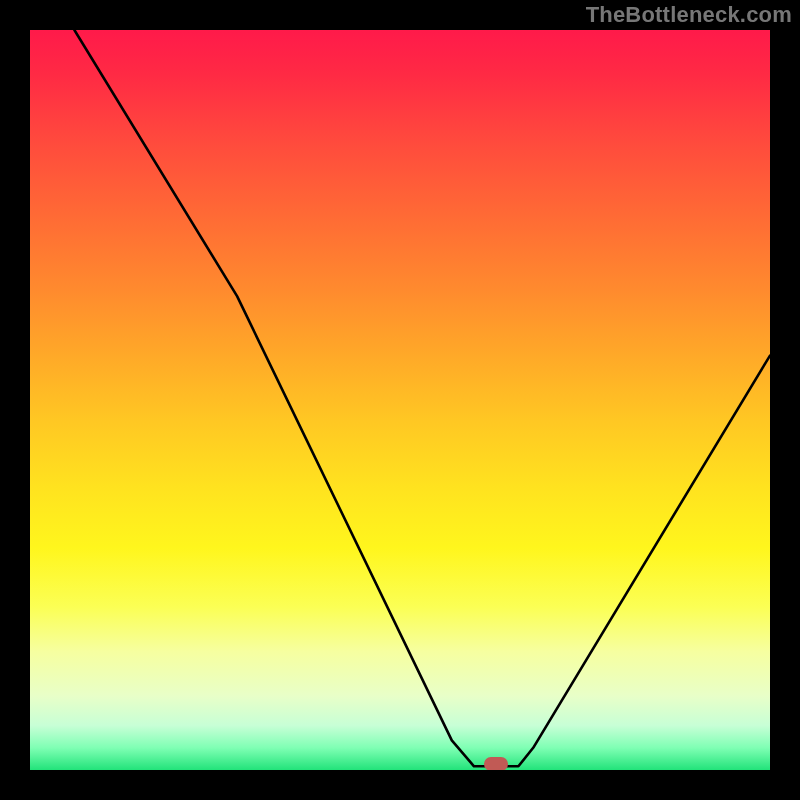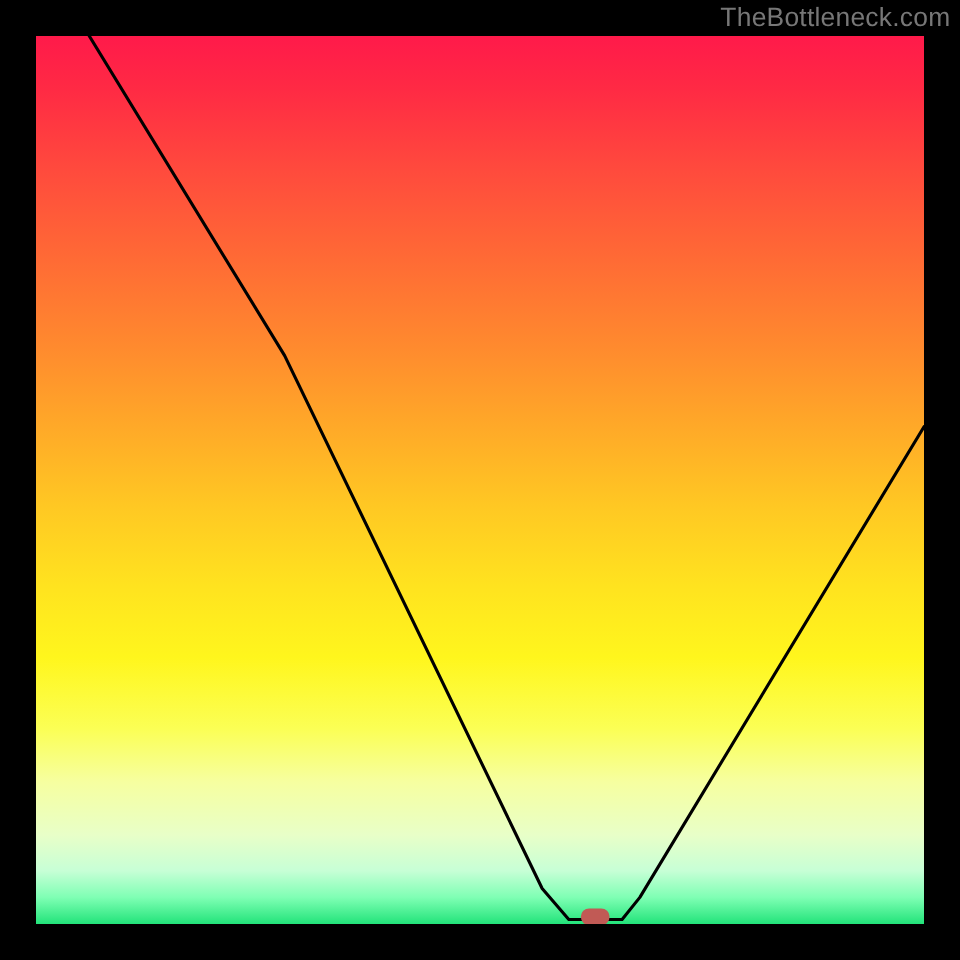--- a/index.html
+++ b/index.html
@@ -16,21 +16,21 @@
     width: 800px;
     height: 800px;
     background: #000;
   }
   .watermark {
     position: absolute;
     top: 2px;
     right: 8px;
     color: #777;
     font-size: 22px;
-    font-weight: 400;
+    font-weight: 700;
     letter-spacing: 0.2px;
     z-index: 10;
     user-select: none;
   }
   .plot-area {
     position: absolute;
     left: 30px;
     top: 30px;
     width: 740px;
     height: 740px;

